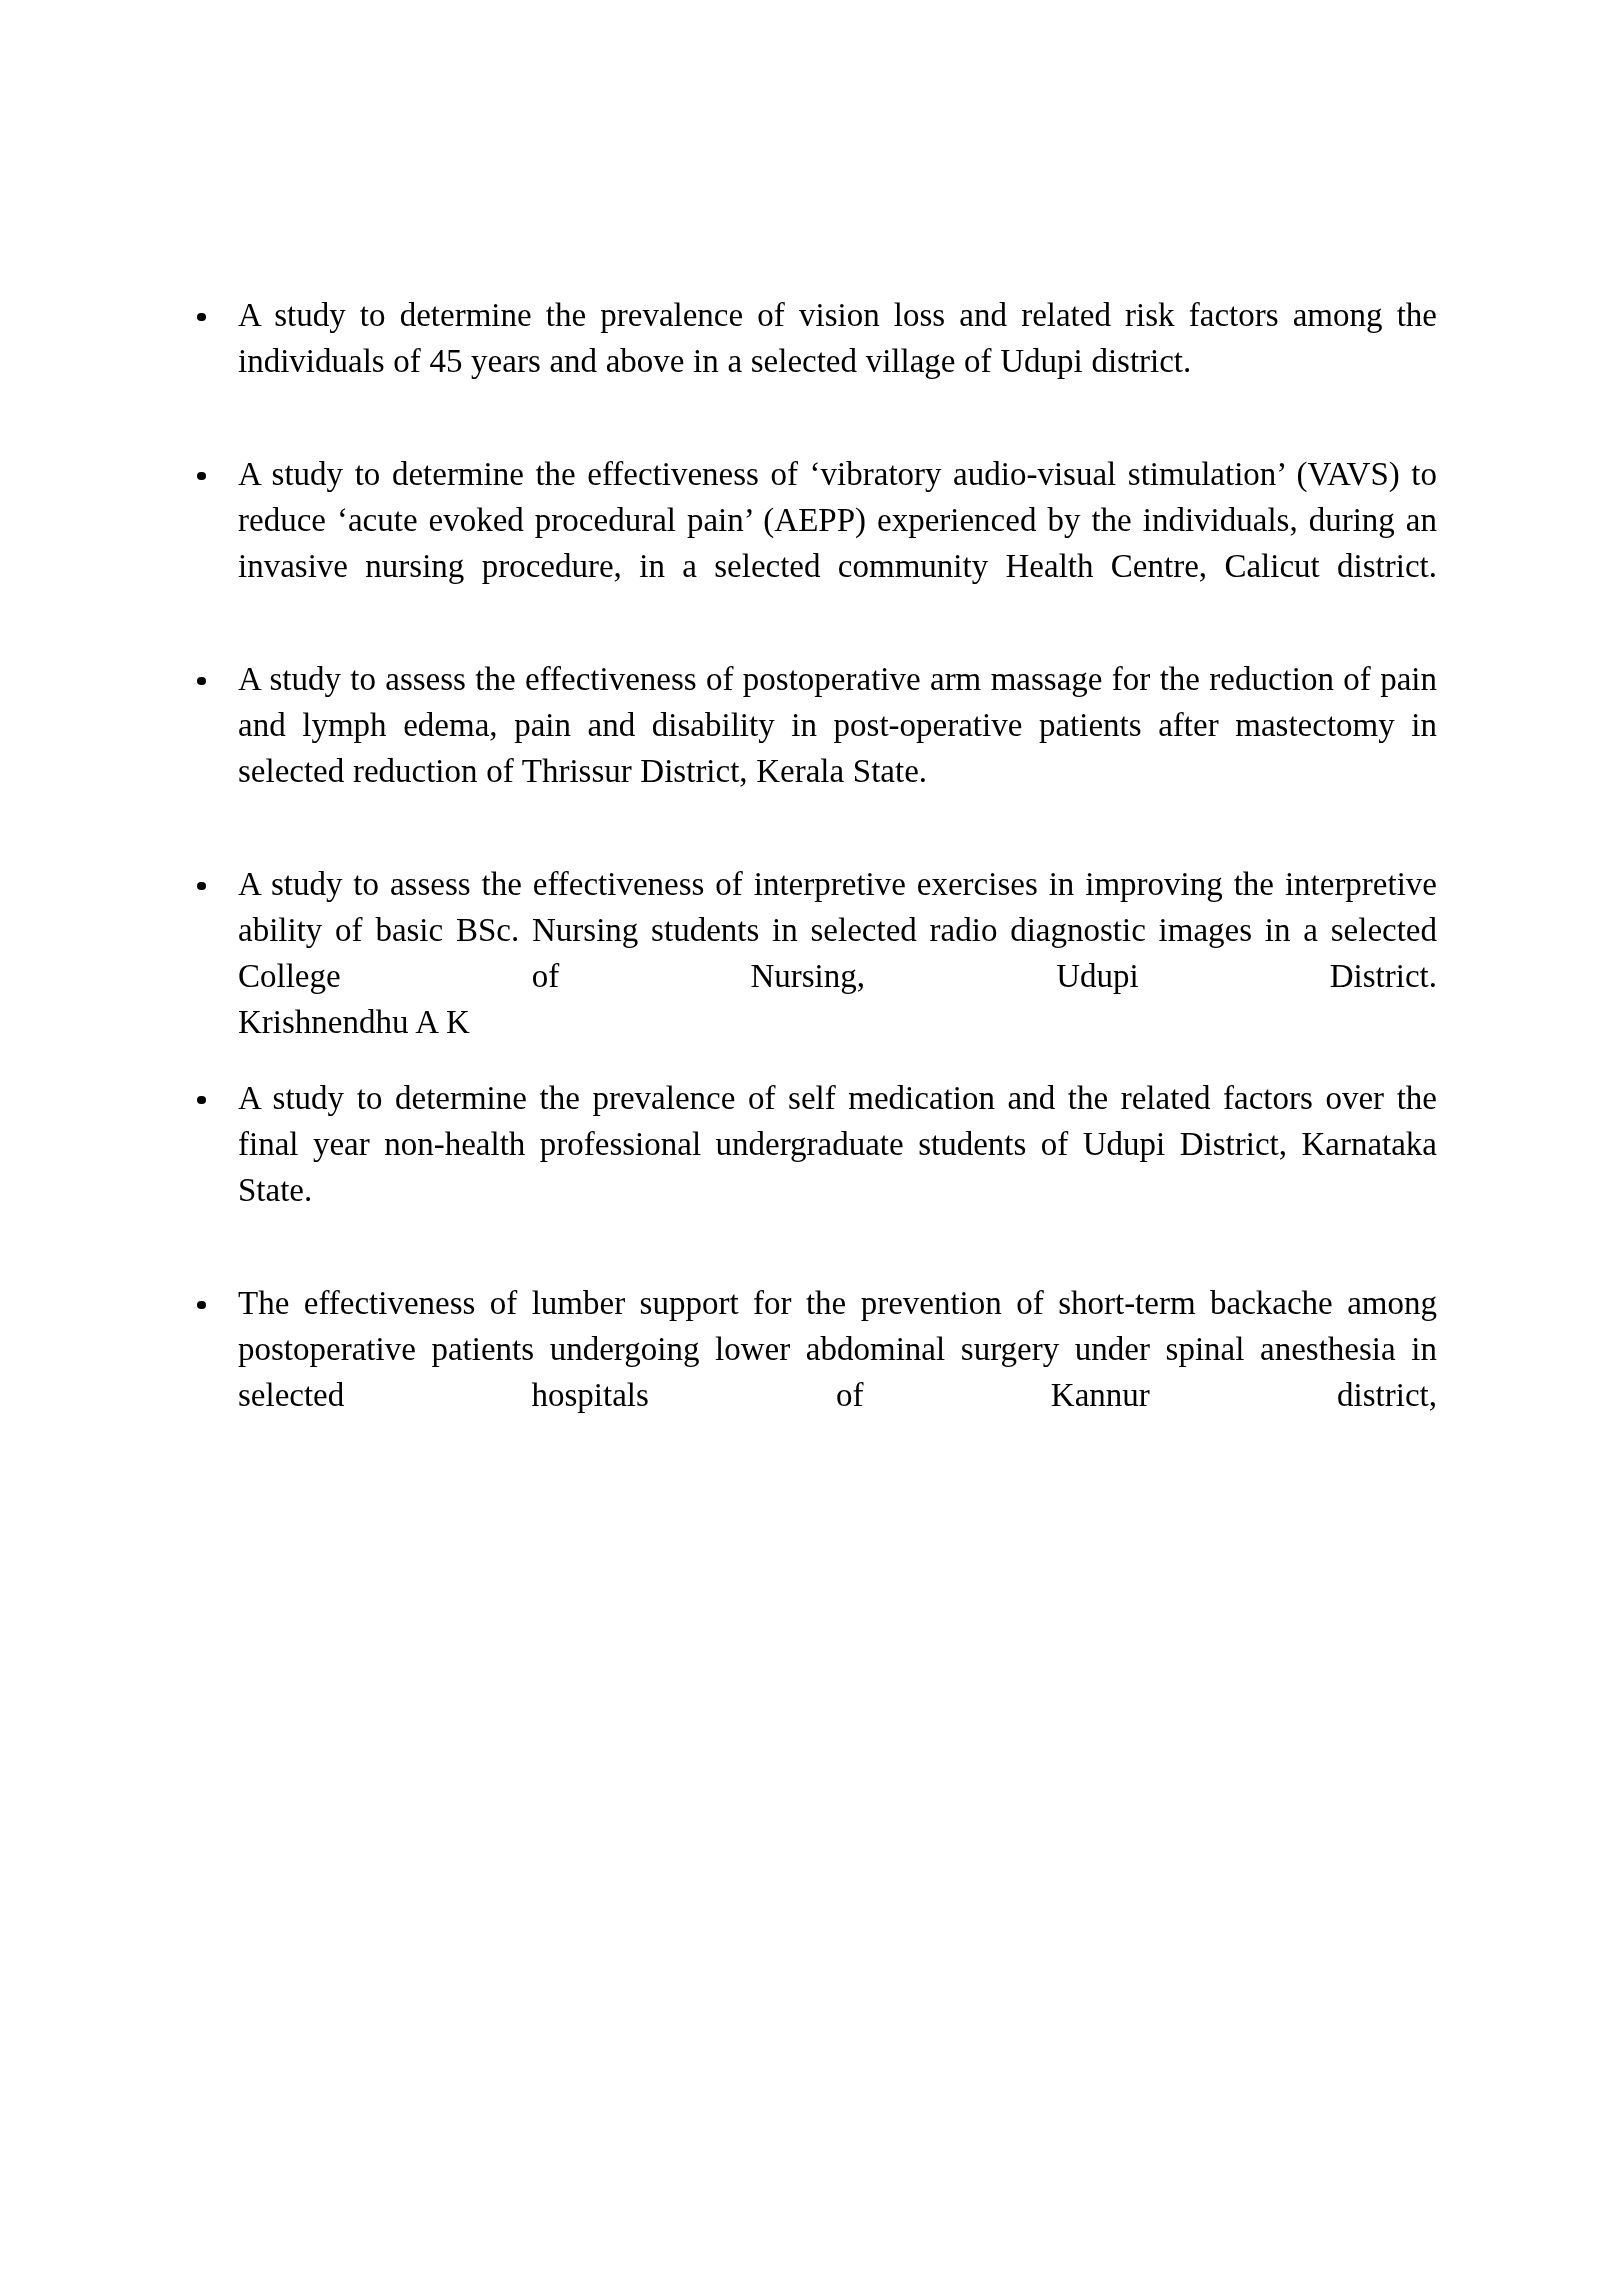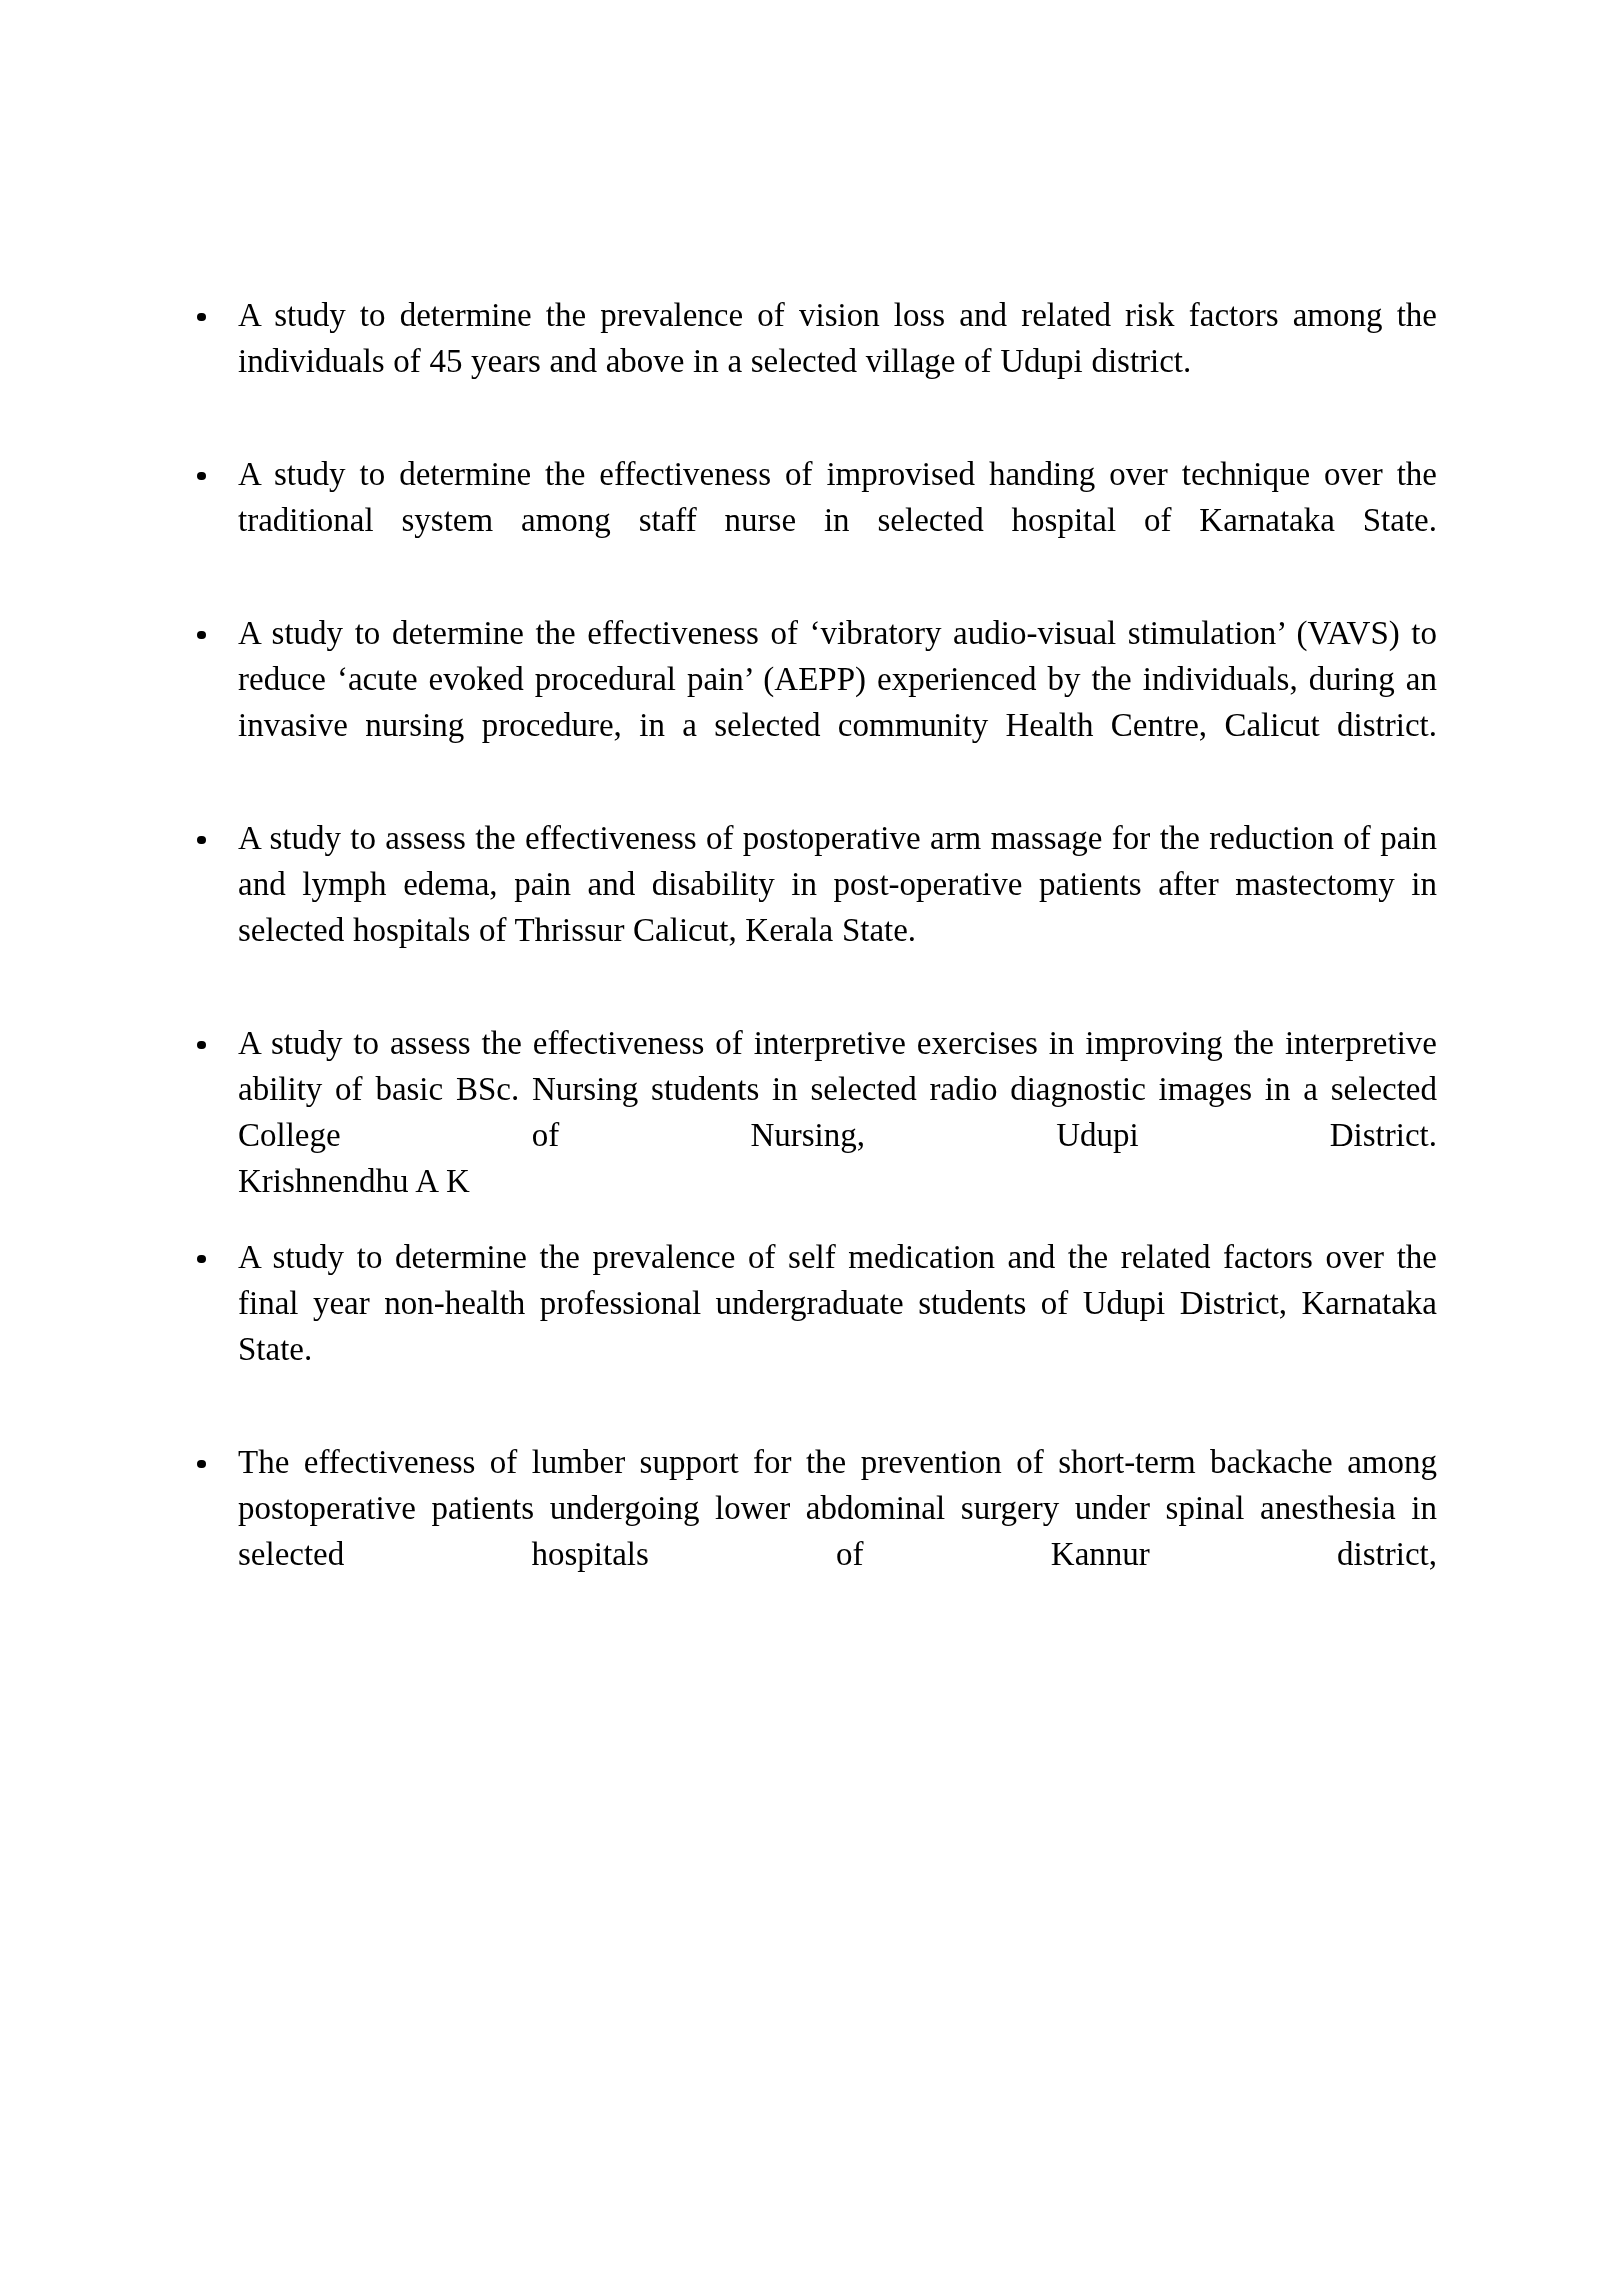--- a/index.html
+++ b/index.html
@@ -84,33 +84,29 @@
 <div class="page">
   <div class="content">
 
     <ul class="bullet-list">
 
       <li class="bullet-item">
         <span class="bullet-marker"></span>
         <span class="bullet-text">A study to determine the prevalence of vision loss and related risk factors among the individuals of 45 years and above in a selected village of Udupi district.</span>
       </li>
 
-      <li class="bullet-item">
-        <span class="bullet-marker"></span>
-        <span class="bullet-text justify-last">A study to determine the effectiveness of improvised handing over technique over the traditional system among staff nurse in selected hospital of Karnataka State.</span>
-      </li>
 
       <li class="bullet-item">
         <span class="bullet-marker"></span>
         <span class="bullet-text justify-last">A study to determine the effectiveness of ‘vibratory audio-visual stimulation’ (VAVS) to reduce ‘acute evoked procedural pain’ (AEPP) experienced by the individuals, during an invasive nursing procedure, in a selected community Health Centre, Calicut district.</span>
       </li>
 
       <li class="bullet-item">
         <span class="bullet-marker"></span>
-        <span class="bullet-text">A study to assess the effectiveness of postoperative arm massage for the reduction of pain and lymph edema, pain and disability in post-operative patients after mastectomy in selected hospitals of Thrissur Calicut, Kerala State.</span>
+        <span class="bullet-text">A study to assess the effectiveness of postoperative arm massage for the reduction of pain and lymph edema, pain and disability in post-operative patients after mastectomy in selected reduction of Thrissur District, Kerala State.</span>
       </li>
 
       <li class="bullet-item tight-after">
         <span class="bullet-marker"></span>
         <span class="bullet-text justify-last">A study to assess the effectiveness of interpretive exercises in improving the interpretive ability of basic BSc. Nursing students in selected radio diagnostic images in a selected College of Nursing, Udupi District.</span>
         <span class="tail-line">Krishnendhu A K</span>
       </li>
 
 
       <li class="bullet-item">

